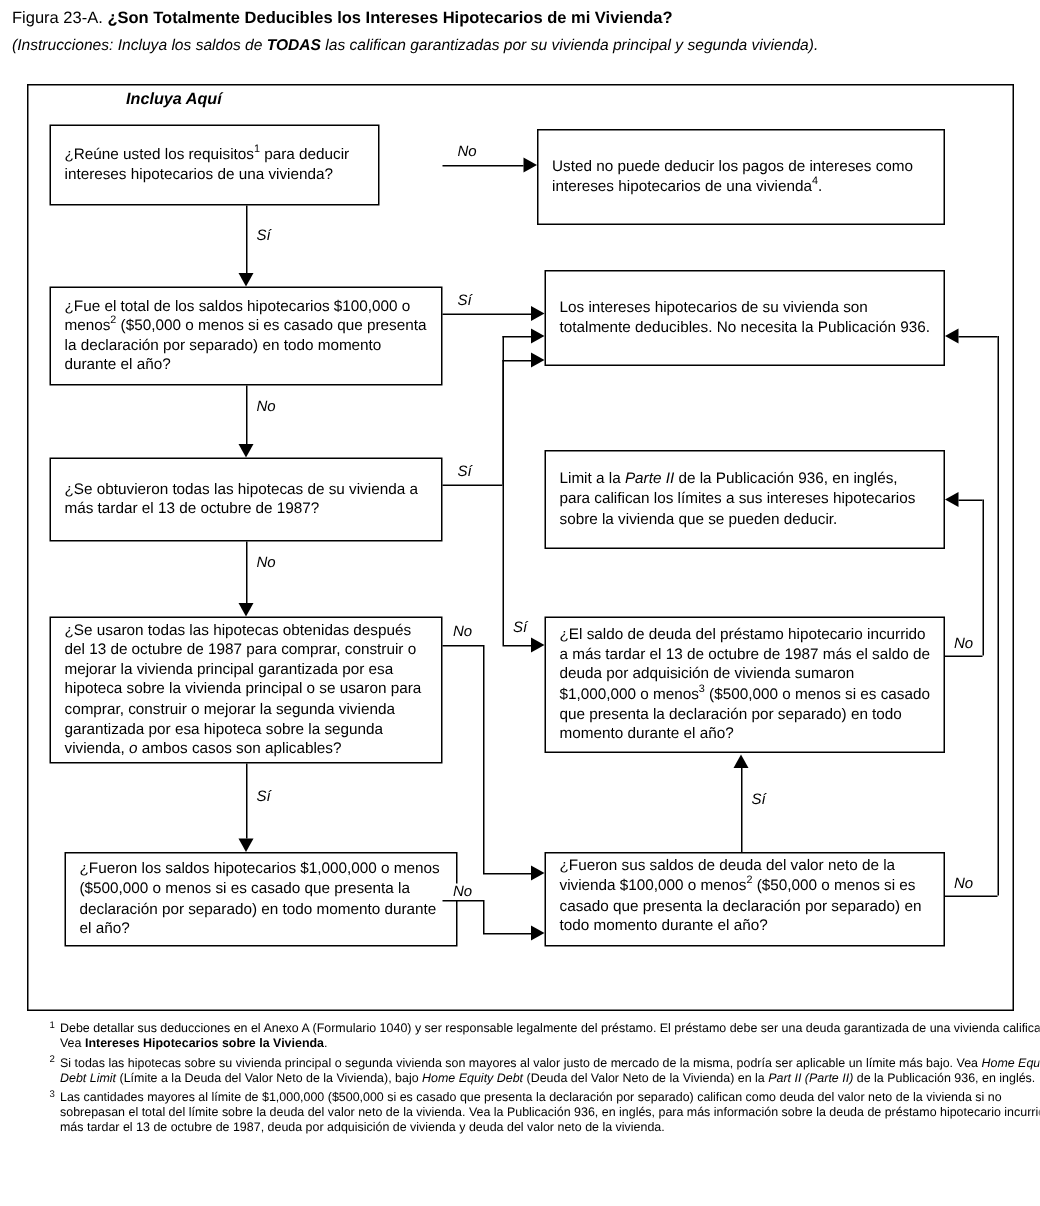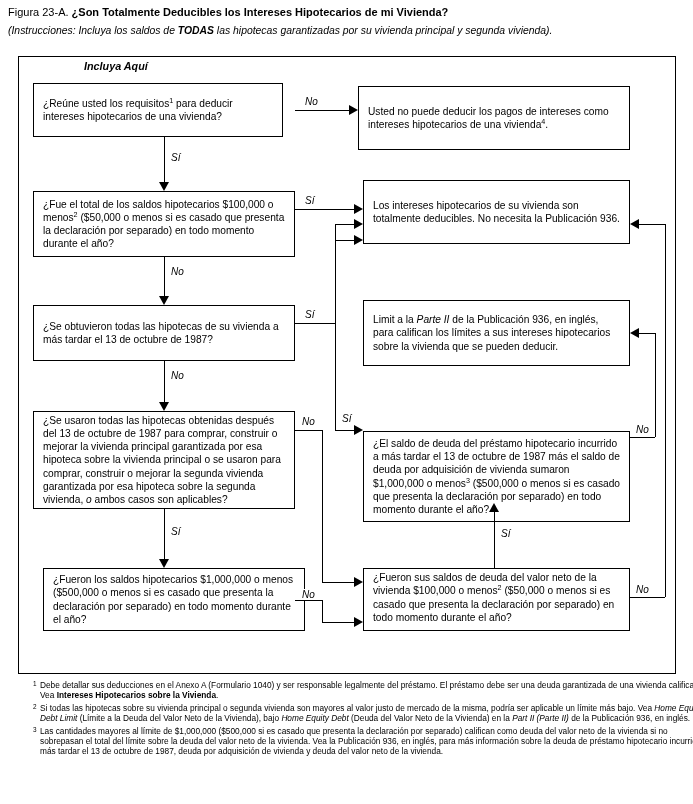--- a/index.html
+++ b/index.html
@@ -61,28 +61,28 @@
   .note .b{font-weight:bold;}
 </style>
 </head>
 <body>
 
 <div class="fig-title">
   <span class="lead">Figura 23-A.</span>
   <span class="bold">¿Son Totalmente Deducibles los Intereses Hipotecarios de mi Vivienda?</span>
 </div>
 <div class="fig-sub">
-  <span>(Instrucciones: Incluya los saldos de </span><span class="b">TODAS</span><span> las hipotecas garantizadas por su vivienda principal y segunda vivienda).</span>
+  <span>(Instrucciones: Incluya los saldos de </span><span class="b">TODAS</span><span> las califican garantizadas por su vivienda principal y segunda vivienda).</span>
 </div>
 
 <div class="chart-frame"></div>
 
 <div class="start-label">Incluya Aquí</div>
 
-<div class="box" style="left:33px;top:83px;width:250px;height:54px;display:flex;align-items:center;justify-content:center;">
+<div class="box" style="left:33px;top:83px;width:220px;height:54px;display:flex;align-items:center;justify-content:center;">
   <span>¿Reúne usted los requisitos<sup>1</sup> para deducir intereses hipotecarios de una vivienda?</span>
 </div>
 
 <div class="box" style="left:358px;top:86px;width:272px;height:64px;display:flex;align-items:center;">
   <span>Usted no puede deducir los pagos de intereses como intereses hipotecarios de una vivienda<sup>4</sup>.</span>
 </div>
 
 <div class="box" style="left:33px;top:191px;width:262px;height:66px;display:flex;align-items:center;">
   <span>¿Fue el total de los saldos hipotecarios $100,000 o menos<sup>2</sup> ($50,000 o menos si es casado que presenta la declaración por separado) en todo momento durante el año?</span>
 </div>
@@ -96,21 +96,21 @@
 </div>
 
 <div class="box" style="left:363px;top:300px;width:267px;height:66px;display:flex;align-items:center;">
   <span><span>Limit a la </span><span class="i">Parte II</span><span> de la Publicación 936, en inglés, para califican los límites a sus intereses hipotecarios sobre la vivienda que se pueden deducir.</span></span>
 </div>
 
 <div class="box" style="left:33px;top:411px;width:262px;height:98px;display:flex;align-items:center;">
   <span>¿Se usaron todas las hipotecas obtenidas después del 13 de octubre de 1987 para comprar, construir o mejorar la vivienda principal garantizada por esa hipoteca sobre la vivienda principal o se usaron para comprar, construir o mejorar la segunda vivienda garantizada por esa hipoteca sobre la segunda vivienda, <span class="i">o</span> ambos casos son aplicables?</span>
 </div>
 
-<div class="box" style="left:363px;top:431px;width:267px;height:91px;display:flex;align-items:center;">
+<div class="box" style="left:363px;top:411px;width:267px;height:91px;display:flex;align-items:center;">
   <span>¿El saldo de deuda del préstamo hipotecario incurrido a más tardar el 13 de octubre de 1987 más el saldo de deuda por adquisición de vivienda sumaron $1,000,000 o menos<sup>3</sup> ($500,000 o menos si es casado que presenta la declaración por separado) en todo momento durante el año?</span>
 </div>
 
 <div class="box" style="left:43px;top:568px;width:262px;height:63px;display:flex;align-items:center;">
   <span>¿Fueron los saldos hipotecarios $1,000,000 o menos ($500,000 o menos si es casado que presenta la declaración por separado) en todo momento durante el año?</span>
 </div>
 
 <div class="box" style="left:363px;top:568px;width:267px;height:63px;display:flex;align-items:flex-end;">
   <span>¿Fueron sus saldos de deuda del valor neto de la vivienda $100,000 o menos<sup>2</sup> ($50,000 o menos si es casado que presenta la declaración por separado) en todo momento durante el año?</span>
 </div>

